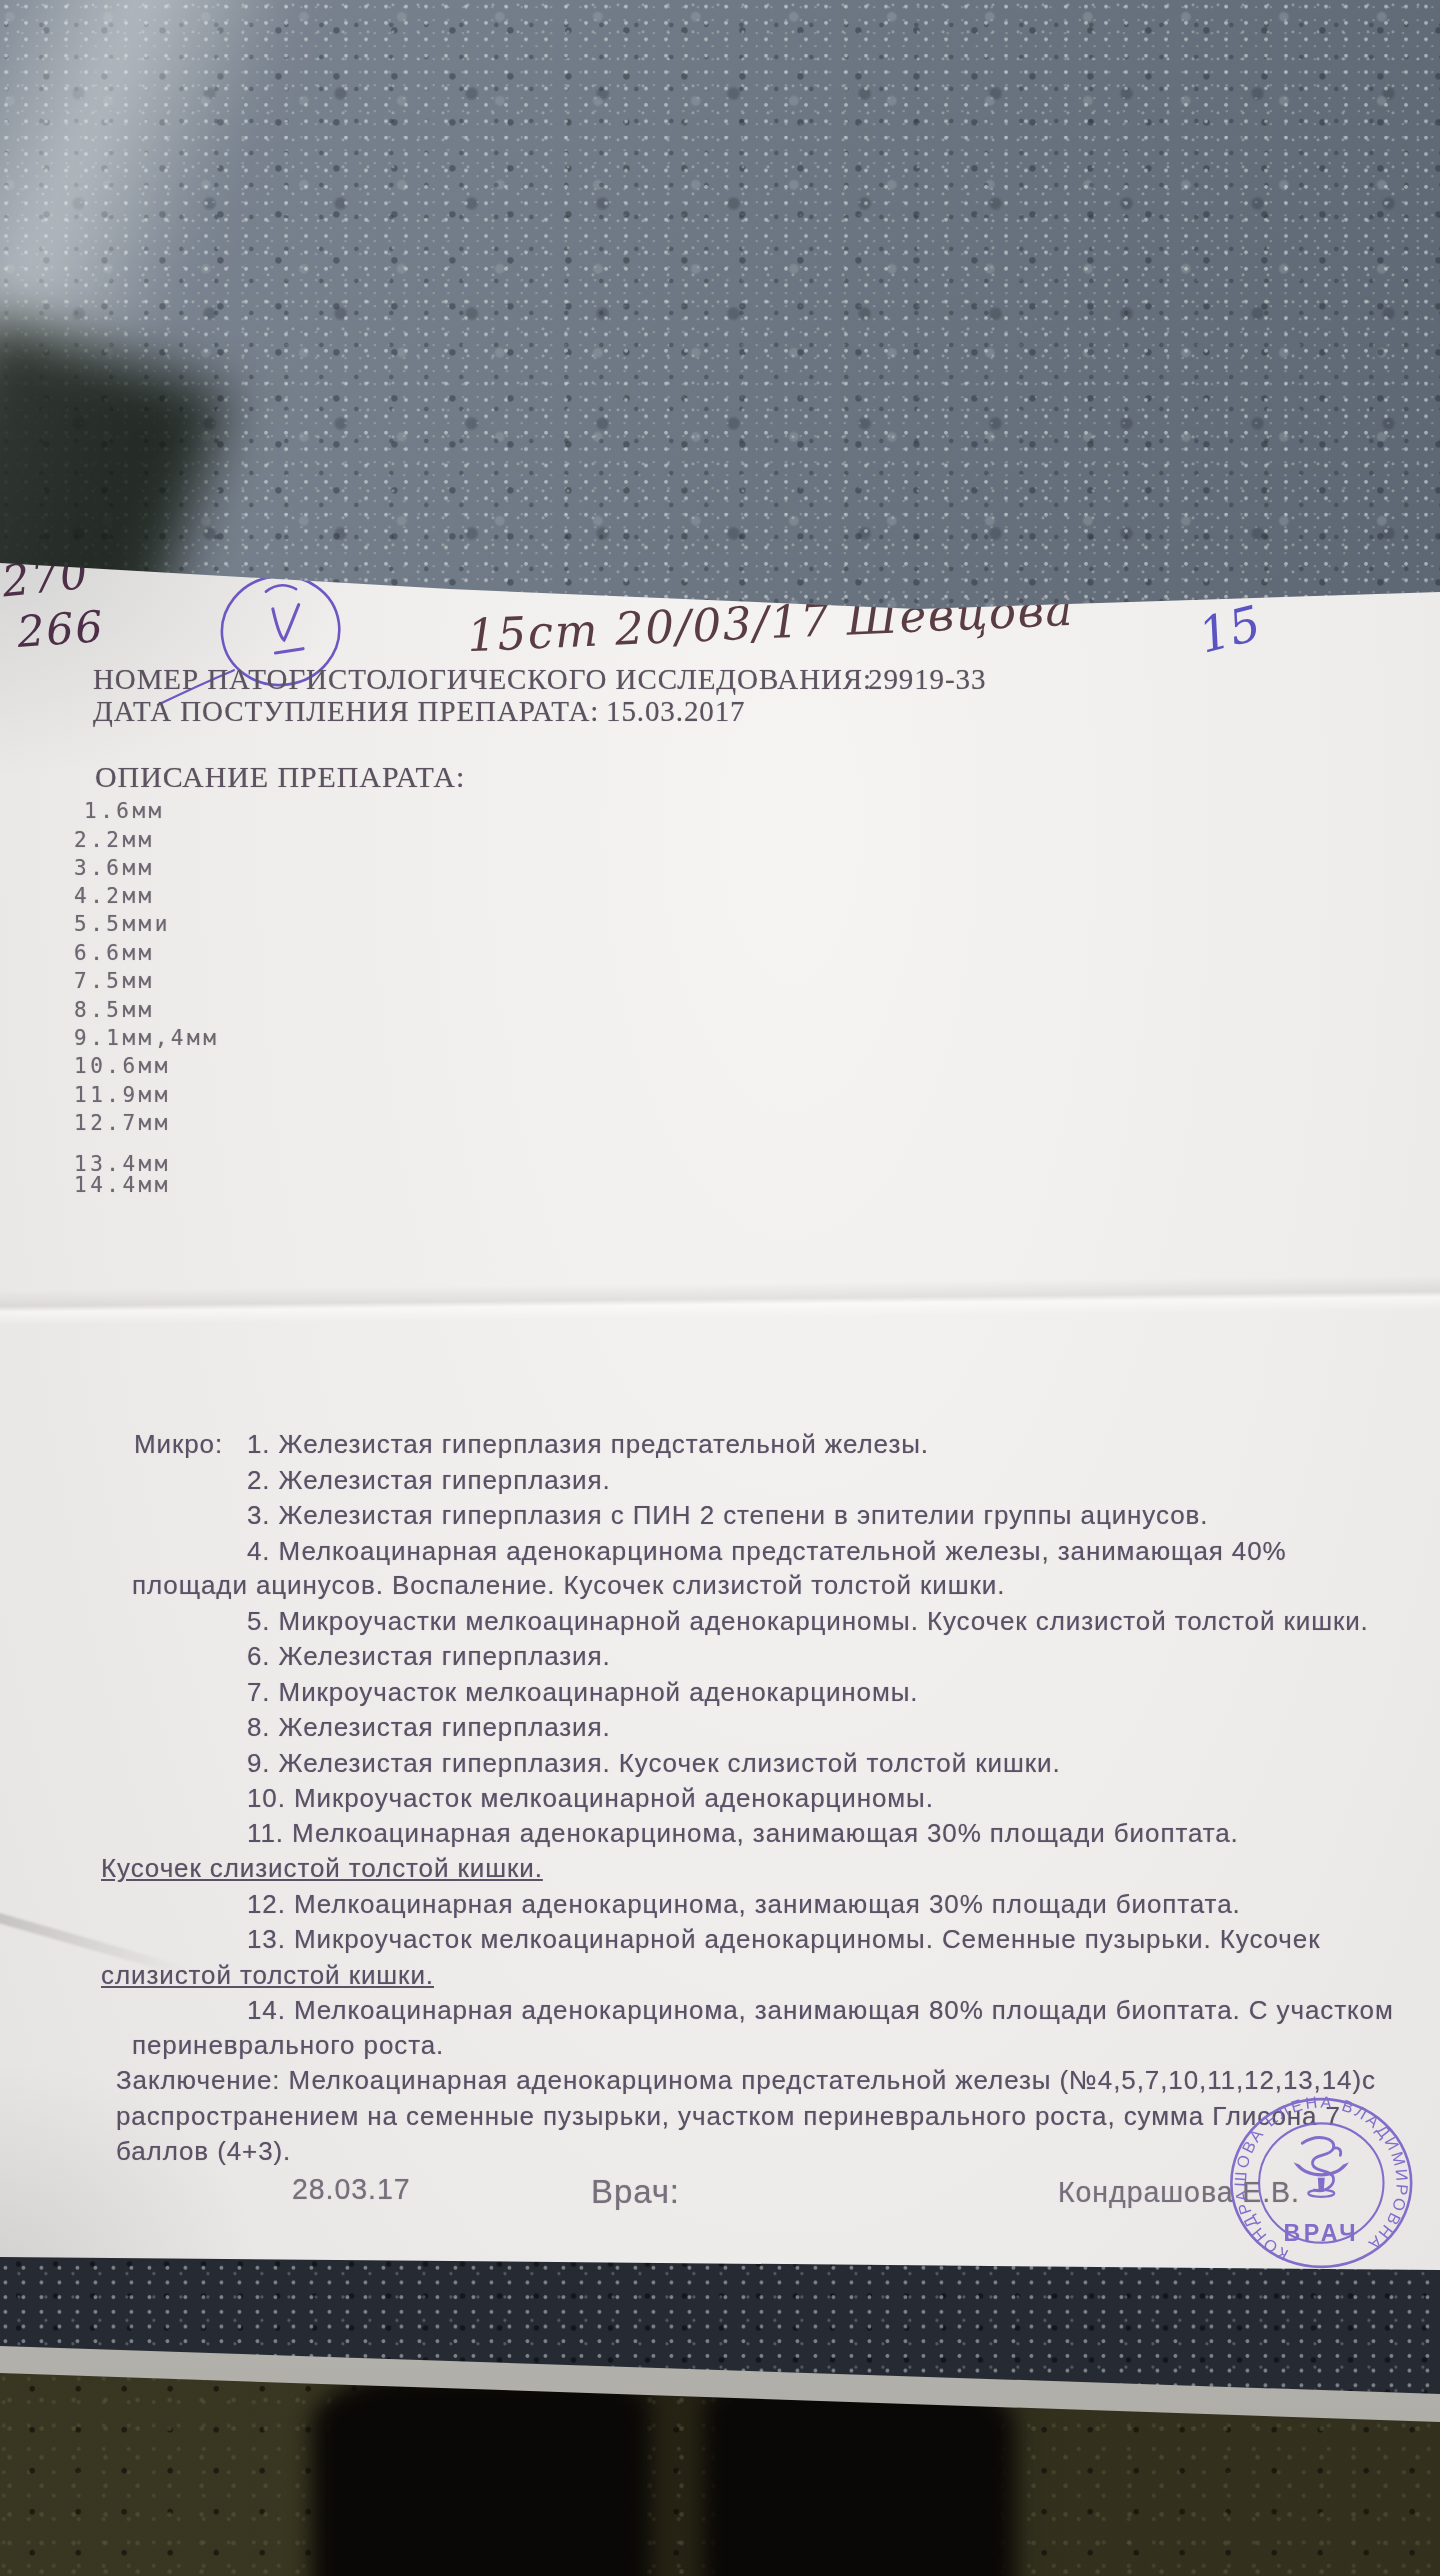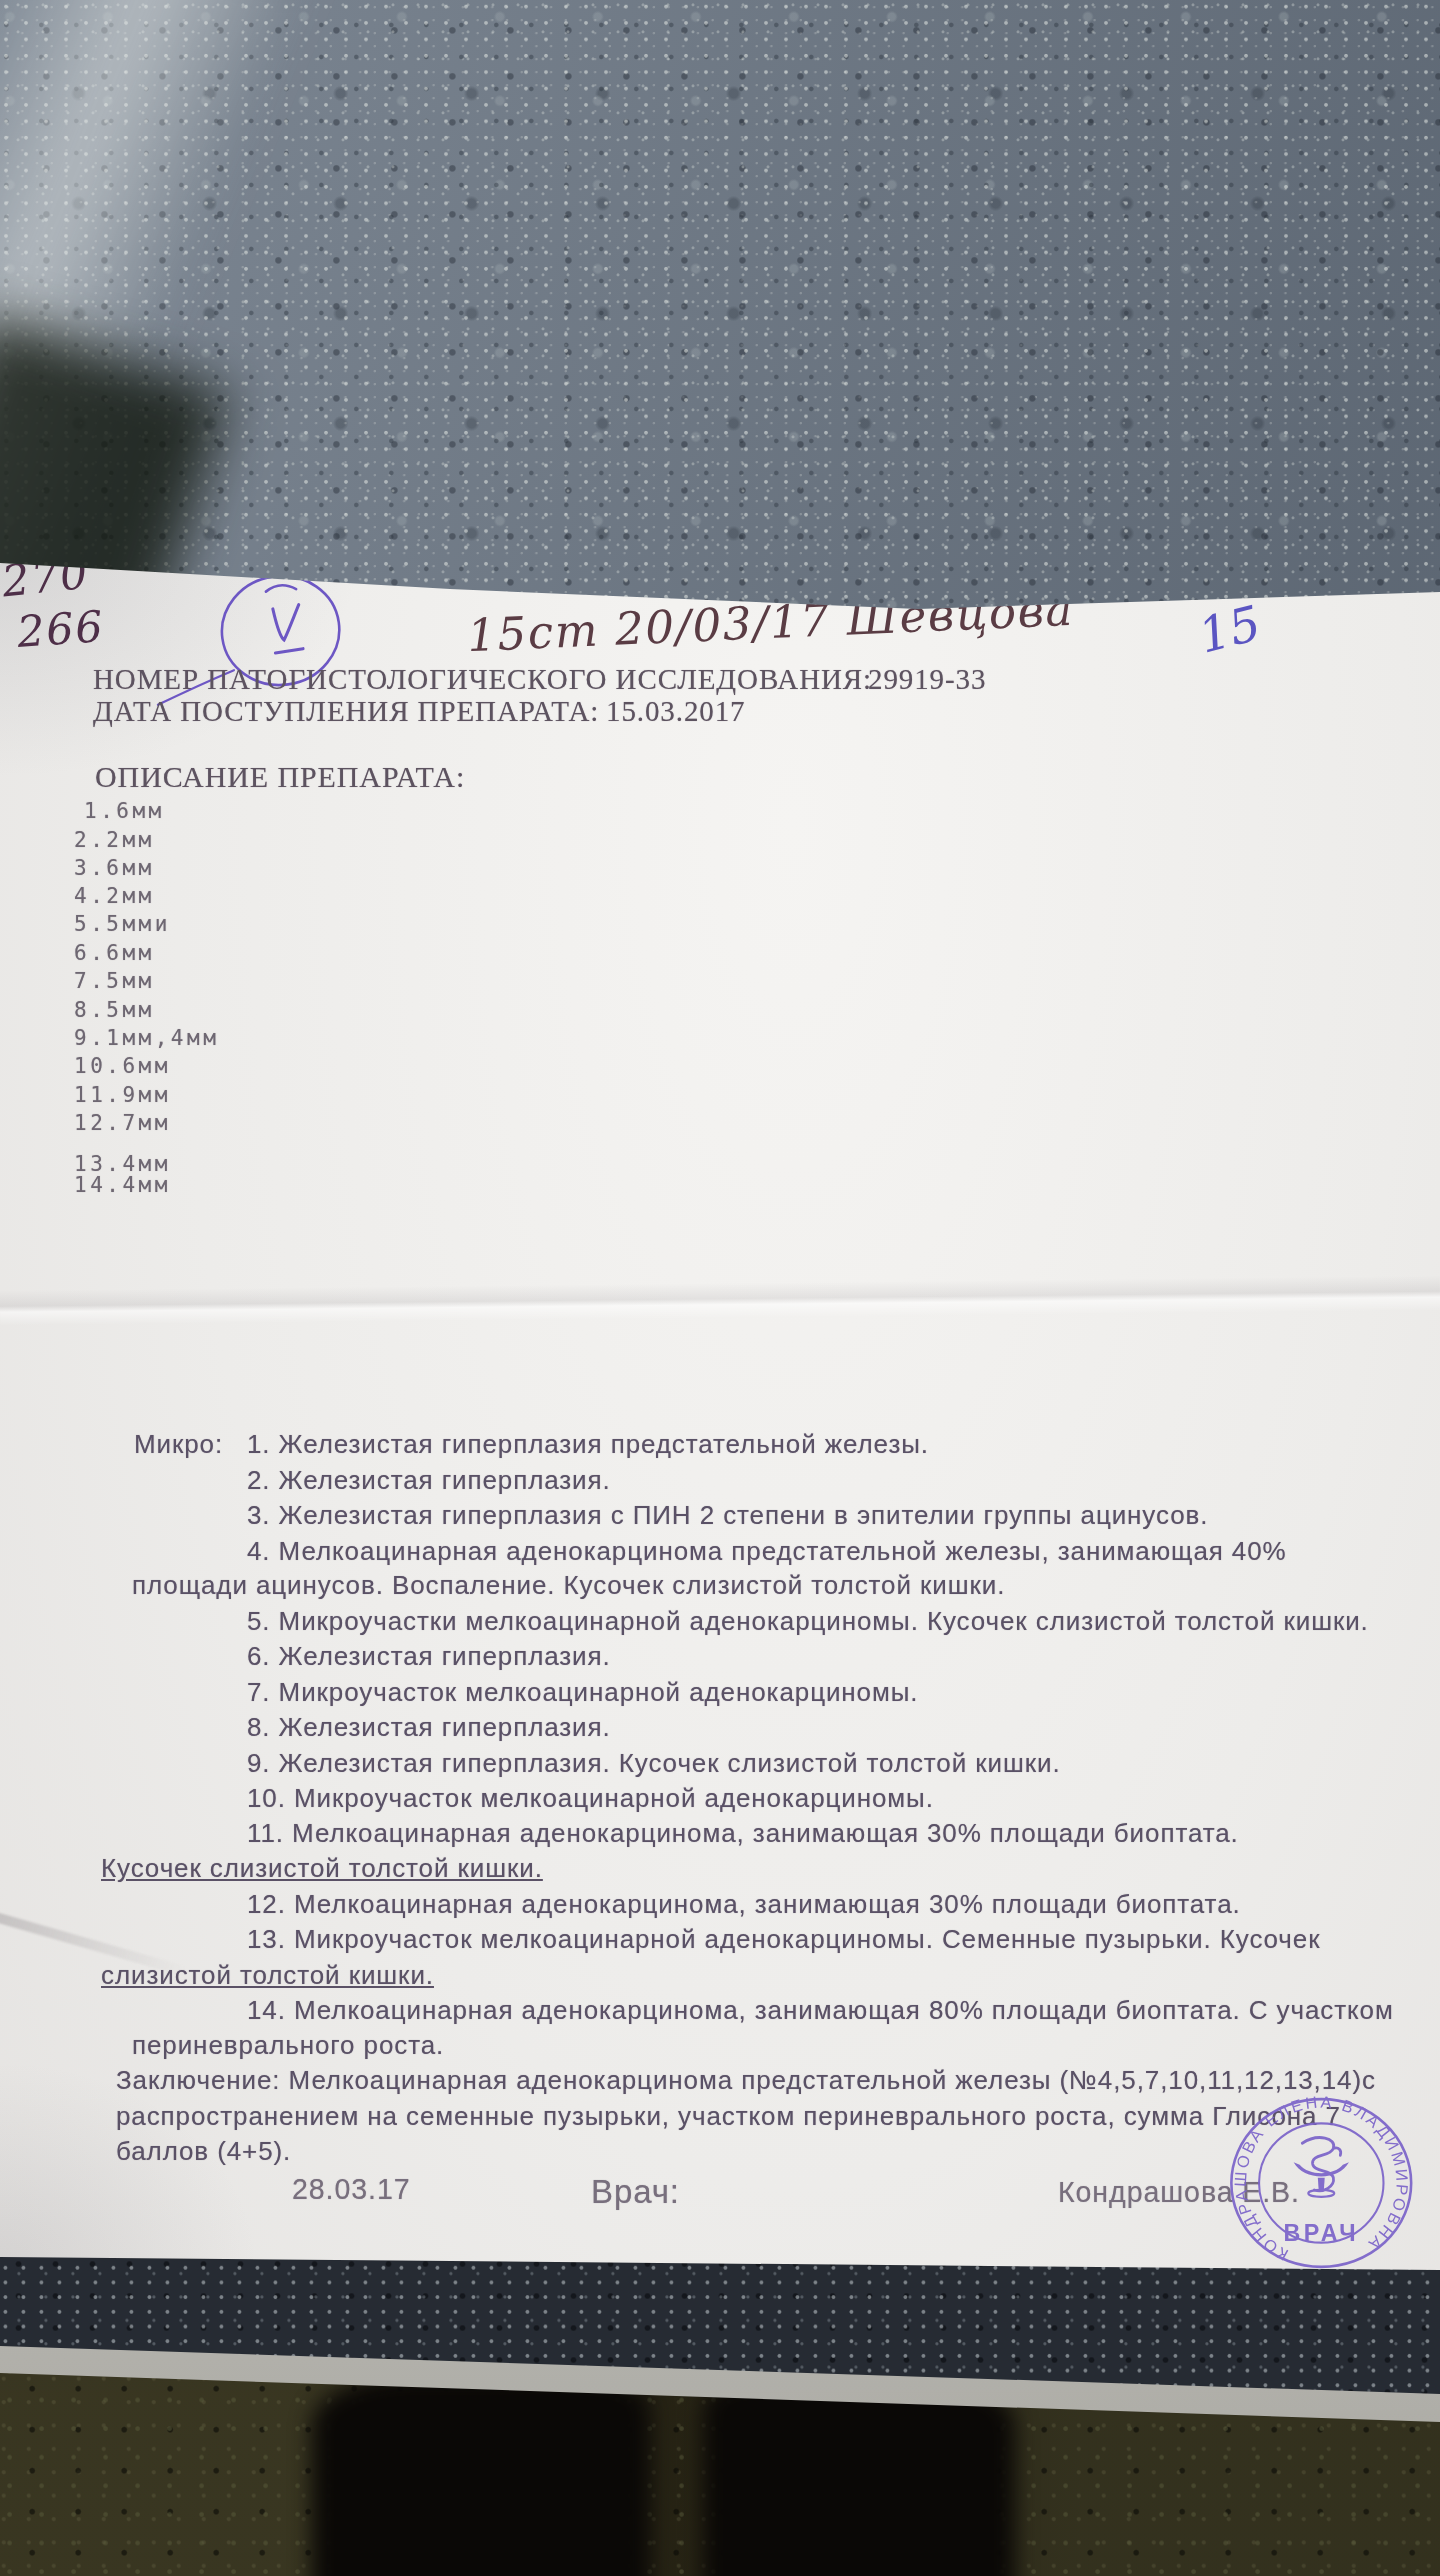--- a/index.html
+++ b/index.html
@@ -153,21 +153,21 @@
         <div class="sans ind-item" style="top: 1783px;">10. Микроучасток мелкоацинарной аденокарциномы.</div>
         <div class="sans ind-item" style="top: 1818px;">11. Мелкоацинарная аденокарцинома, занимающая 30% площади биоптата.</div>
         <div class="sans ind-cont2" style="top: 1853px;">Кусочек слизистой толстой кишки.</div>
         <div class="sans ind-item" style="top: 1889px;">12. Мелкоацинарная аденокарцинома, занимающая 30% площади биоптата.</div>
         <div class="sans ind-item" style="top: 1924px;">13. Микроучасток мелкоацинарной аденокарциномы. Семенные пузырьки. Кусочек</div>
         <div class="sans ind-cont2" style="top: 1960px;">слизистой толстой кишки.</div>
         <div class="sans ind-item" style="top: 1995px;">14. Мелкоацинарная аденокарцинома, занимающая 80% площади биоптата. С участком</div>
         <div class="sans ind-cont" style="top: 2030px;">периневрального роста.</div>
         <div class="sans ind-para" style="top: 2065px;">Заключение:   Мелкоацинарная аденокарцинома предстательной железы (№4,5,7,10,11,12,13,14)с</div>
         <div class="sans ind-para" style="top: 2101px;">распространением на семенные пузырьки, участком периневрального роста, сумма Глисона 7</div>
-        <div class="sans ind-para" style="top: 2136px;">баллов (4+5).</div>
+        <div class="sans ind-para" style="top: 2136px;">баллов (4+3).</div>
       </div>
 
     <div class="sans" style="left:292px;top:2173px;font-size:28.6px;color:#786f7d;">28.03.17</div>
     <div class="sans" style="left:591px;top:2173px;font-size:33px;color:#786f7d;">Врач:</div>
     <div class="sans" style="left:1058px;top:2176px;font-size:28.6px;color:#786f7d;">Кондрашова Е.В.</div>
 
     <svg class="svg-abs" style="left:1221px;top:2091px;opacity:.92;" width="204" height="184" viewBox="0 0 236 212">
       <defs>
         <path id="ringPath" d="M79.2,184.8 A87,87 0 1 1 165.9,177.3"></path>
       </defs>

